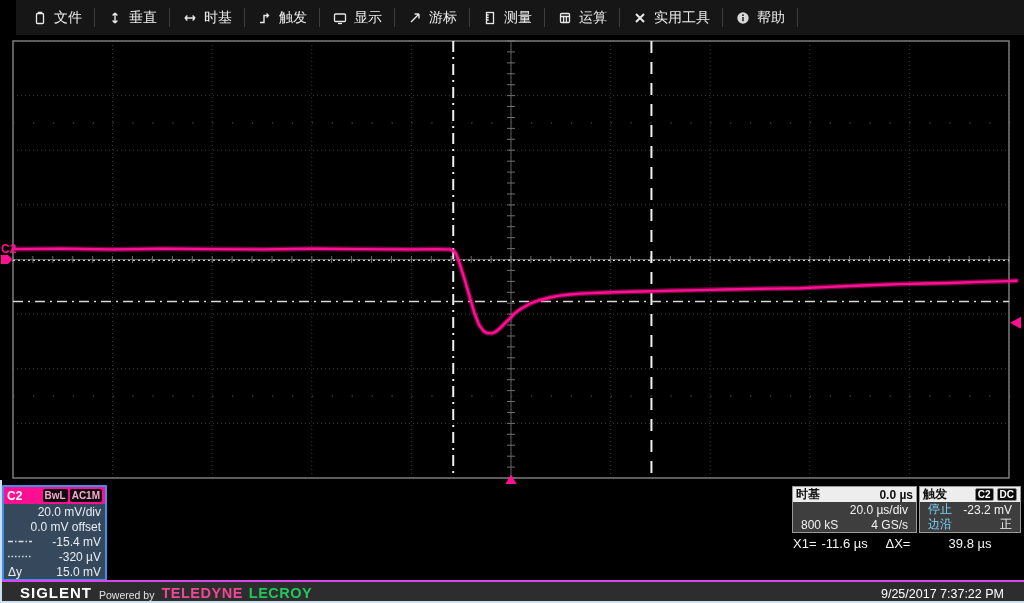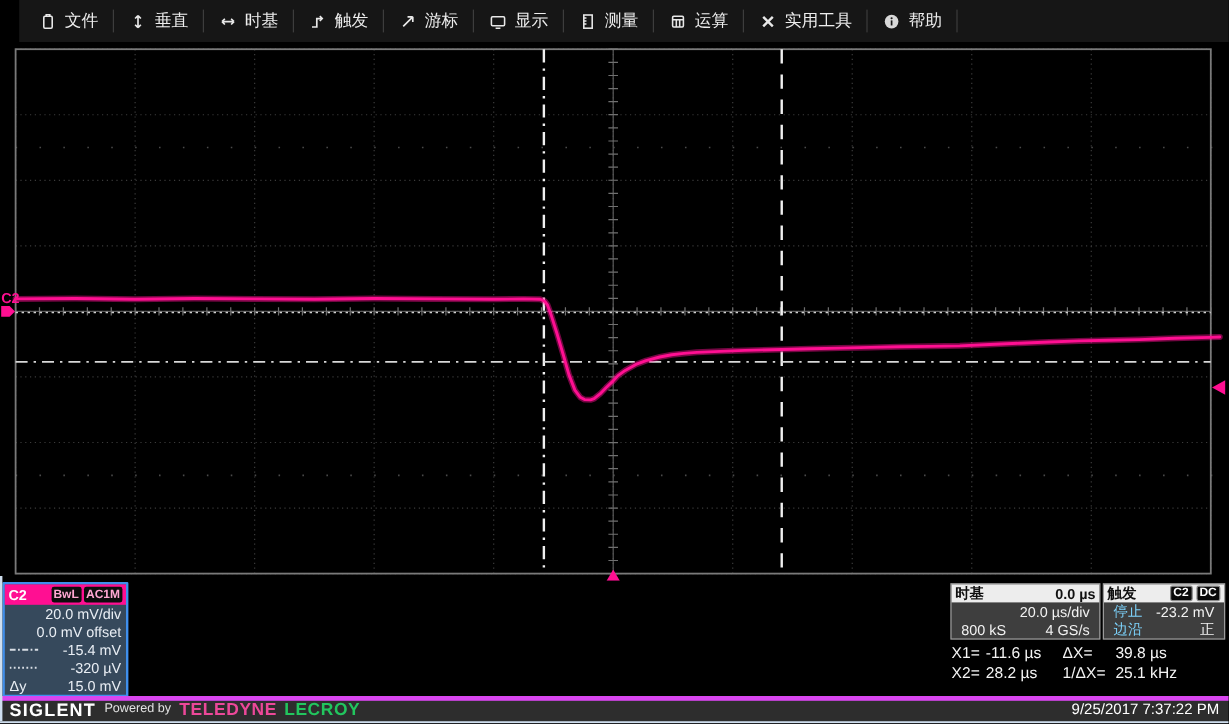--- a/index.html
+++ b/index.html
@@ -37,24 +37,24 @@
   .s-row .lab{color:#7dd3fc;}
   .s-row .v{margin-left:auto;}
   .tb-box{left:792px;width:125px;}
   .tr-box{left:919px;width:102px;}
   
   .cursor-readout{position:absolute;left:793px;top:535px;width:229px;color:#f4f4f4;font-size:13px;}
   .cr-row{display:flex;align-items:center;height:17px;}
   .cr-row .l1{margin-right:5px;}
   .cr-row .v1{width:64px;}
   .cr-row .l2{width:44px;}
-  .cr-row .v2{width:62px;text-align:left;}
+  .cr-row .v2{width:62px;text-align:right;}
   
   .statusbar{position:absolute;left:0;top:580px;width:1024px;height:21px;background:#2d2d2d;
-             border-top:4px solid #d946ef;display:flex;align-items:flex-start;padding:0 8px;box-sizing:border-box;}
+             border-top:2px solid #d946ef;display:flex;align-items:flex-end;padding:0 20px;box-sizing:border-box;}
   .sig{color:#fff;font-weight:bold;font-size:15px;letter-spacing:1px;}
   .pow{color:#e2e2e2;font-size:10.5px;margin:0 7px;}
   .tel{color:#ec4899;font-weight:bold;font-size:14.5px;letter-spacing:.5px;}
   .lec{color:#22c55e;font-weight:bold;font-size:14.5px;letter-spacing:.5px;margin-left:6px;}
   .dt{margin-left:auto;color:#fff;font-size:12.5px;}
   
   .frame-b{position:absolute;left:0;top:601px;width:1024px;height:2px;background:#cfdeee;}
   .frame-l{position:absolute;left:0;top:480px;width:2px;height:121px;background:#cfdeee;}
 </style>
 </head>
@@ -92,34 +92,34 @@
       <span class="ic">
         <svg width="14" height="14" viewBox="0 0 14 14" fill="none" stroke="#e8e8e8" stroke-width="1.4">
             <path d="M2 11.5h4V4.5h4"></path>
             <path d="M8.5 2.5 10.5 4.5 8.5 6.5"></path>
           </svg>
       </span>
       <span>触发</span>
     </div>
     <div class="menu-item">
       <span class="ic">
-        <svg width="14" height="14" viewBox="0 0 14 14" fill="none" stroke="#e8e8e8" stroke-width="1.4">
-            <path d="M3 11 11 3M11 3H6.6M11 3v4.4"></path>
-          </svg>
-      </span>
-      <span>游标</span>
-    </div>
-    <div class="menu-item">
-      <span class="ic">
         <svg width="14" height="14" viewBox="0 0 14 14" fill="none" stroke="#e8e8e8" stroke-width="1.3">
             <rect x="1.5" y="3" width="11" height="7.5" rx="1"></rect>
             <path d="M5 12.5h4"></path>
           </svg>
       </span>
       <span>显示</span>
+    </div>
+    <div class="menu-item">
+      <span class="ic">
+        <svg width="14" height="14" viewBox="0 0 14 14" fill="none" stroke="#e8e8e8" stroke-width="1.4">
+            <path d="M3 11 11 3M11 3H6.6M11 3v4.4"></path>
+          </svg>
+      </span>
+      <span>游标</span>
     </div>
     <div class="menu-item">
       <span class="ic">
         <svg width="14" height="14" viewBox="0 0 14 14" fill="none" stroke="#e8e8e8" stroke-width="1.3">
             <rect x="3.5" y="1.5" width="7" height="11"></rect>
             <path d="M3.5 4h2.2M3.5 6.5h2.2M3.5 9h2.2"></path>
           </svg>
       </span>
       <span>测量</span>
     </div>
@@ -262,26 +262,20 @@
     </div>
   </div>
 
   <div class="cursor-readout">
     <div class="cr-row">
       <span class="l1">X1=</span>
       <span class="v1">-11.6 µs</span>
       <span class="l2">ΔX=</span>
       <span class="v2">39.8 µs</span>
     </div>
-    <div class="cr-row">
-      <span class="l1">X2=</span>
-      <span class="v1">28.2 µs</span>
-      <span class="l2">1/ΔX=</span>
-      <span class="v2">25.1 kHz</span>
-    </div>
   </div>
 
   <footer class="statusbar">
     <span class="sig">SIGLENT</span>
     <span class="pow">Powered by</span>
     <span class="tel">TELEDYNE</span>
     <span class="lec">LECROY</span>
     <span class="dt">9/25/2017 7:37:22 PM</span>
   </footer>
 

